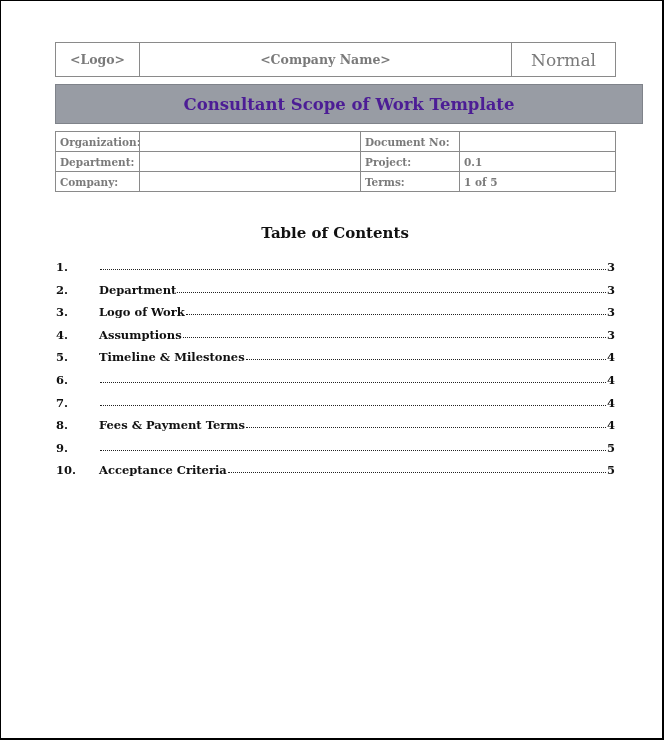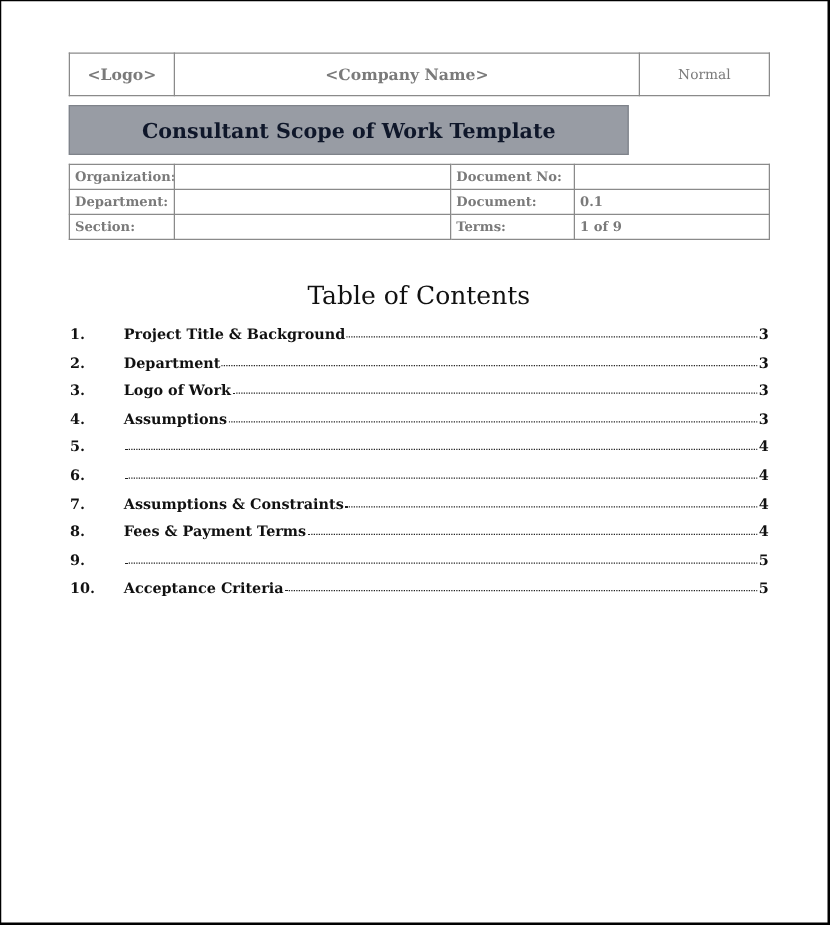--- a/index.html
+++ b/index.html
@@ -22,28 +22,28 @@
     table-layout: fixed;
   }
   .hdr-table td {
     border: 1px solid #8a8a8a;
     text-align: center; vertical-align: middle;
     color: #7a7a7a;
     font-size: 12.5px;
     padding: 0;
   }
   .hdr-table td.bold { font-weight: bold; }
-  .hdr-table td.normal { font-size: 11px; font-weight: normal; }
+  .hdr-table td.normal { font-size: 17px; font-weight: normal; }
   .title-bar {
     position: absolute; left: 54px; top: 83px;
-    width: 448px; height: 40px;
+    width: 588px; height: 40px;
     box-sizing: border-box;
     background: #989ca4;
     border: 1px solid #7f838a;
-    color: #0f172a;
+    color: #4c1d95;
     font-weight: bold;
     font-size: 16.5px;
     display: flex; align-items: center; justify-content: center;
   }
   .info-table {
     position: absolute; left: 54px; top: 130px;
     width: 560px;
     border-collapse: collapse;
     table-layout: fixed;
   }
@@ -56,22 +56,22 @@
     font-weight: bold;
     vertical-align: middle;
     white-space: nowrap;
     overflow: hidden;
     margin-top: 48px;
   }
   .toc-heading {
     position: absolute; left: 54px; top: 223px;
     width: 560px;
     text-align: center;
-    font-weight: normal;
-    font-size: 20px;
+    font-weight: bold;
+    font-size: 15px;
     color: #111;
   }
   .toc {
     position: absolute; left: 55px; top: 258px;
     width: 559px;
     margin: 0; padding: 0; list-style: none;
   }
   .toc-row {
     display: flex; align-items: baseline;
     height: 22.6px;
@@ -130,38 +130,37 @@
     <tbody>
         <tr>
       <td>Organization:</td>
       <td></td>
       <td>Document No:</td>
       <td></td>
     </tr>
     <tr>
       <td>Department:</td>
       <td></td>
-      <td>Document:</td>
+      <td>Project:</td>
       <td>0.1</td>
     </tr>
     <tr>
-      <td>Section:</td>
+      <td>Company:</td>
       <td></td>
       <td>Terms:</td>
-      <td>1 of 9</td>
+      <td>1 of 5</td>
     </tr>
   </tbody>
     </table>
 
   <div class="toc-heading">Table of Contents</div>
 
   <ul class="toc">
     <li class="toc-row">
       <span class="toc-num">1.</span>
-      <span class="toc-label">Project Title &amp; Background</span>
       <span class="toc-leader"></span>
       <span class="toc-page">3</span>
     </li>
     <li class="toc-row">
       <span class="toc-num">2.</span>
       <span class="toc-label">Department</span>
       <span class="toc-leader"></span>
       <span class="toc-page">3</span>
     </li>
     <li class="toc-row">
@@ -171,31 +170,31 @@
       <span class="toc-page">3</span>
     </li>
     <li class="toc-row">
       <span class="toc-num">4.</span>
       <span class="toc-label">Assumptions</span>
       <span class="toc-leader"></span>
       <span class="toc-page">3</span>
     </li>
     <li class="toc-row">
       <span class="toc-num">5.</span>
+      <span class="toc-label">Timeline &amp; Milestones</span>
       <span class="toc-leader"></span>
       <span class="toc-page">4</span>
     </li>
     <li class="toc-row">
       <span class="toc-num">6.</span>
       <span class="toc-leader"></span>
       <span class="toc-page">4</span>
     </li>
     <li class="toc-row">
       <span class="toc-num">7.</span>
-      <span class="toc-label">Assumptions &amp; Constraints</span>
       <span class="toc-leader"></span>
       <span class="toc-page">4</span>
     </li>
     <li class="toc-row">
       <span class="toc-num">8.</span>
       <span class="toc-label">Fees &amp; Payment Terms</span>
       <span class="toc-leader"></span>
       <span class="toc-page">4</span>
     </li>
     <li class="toc-row">

